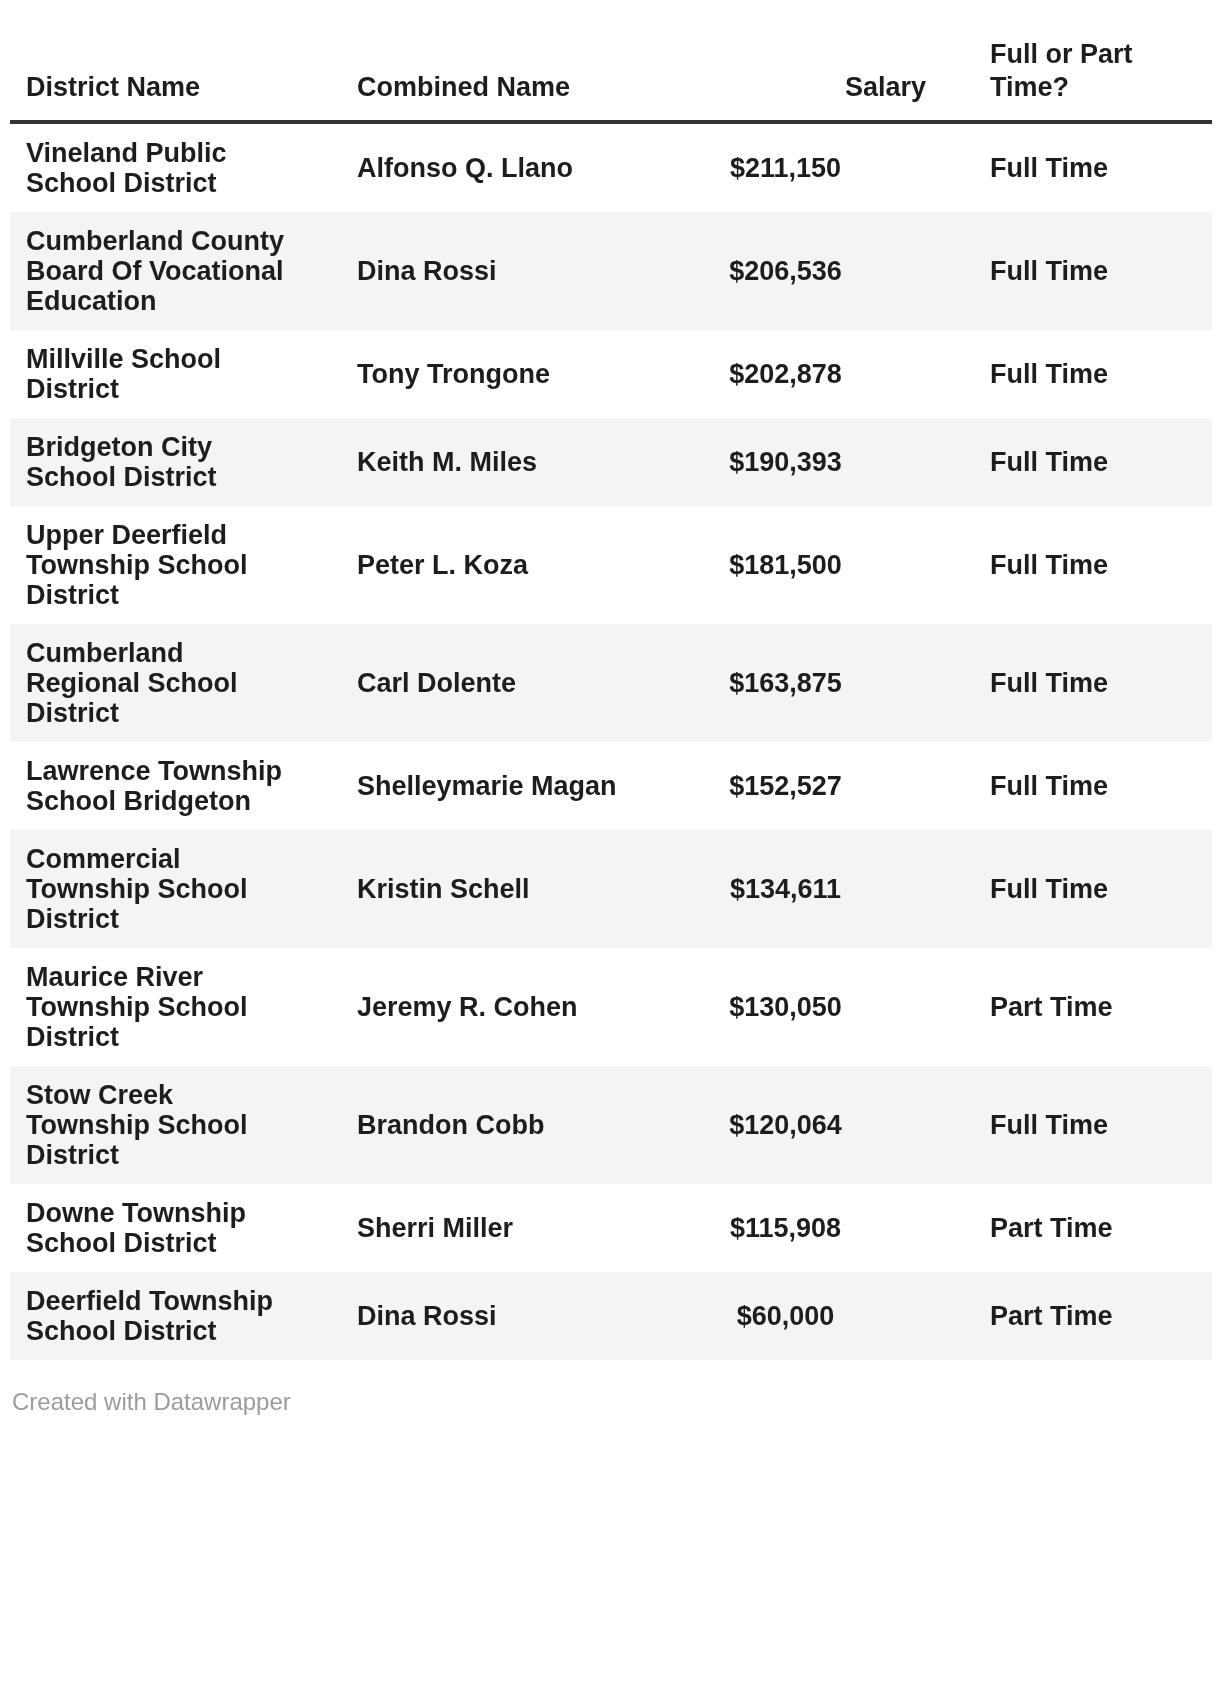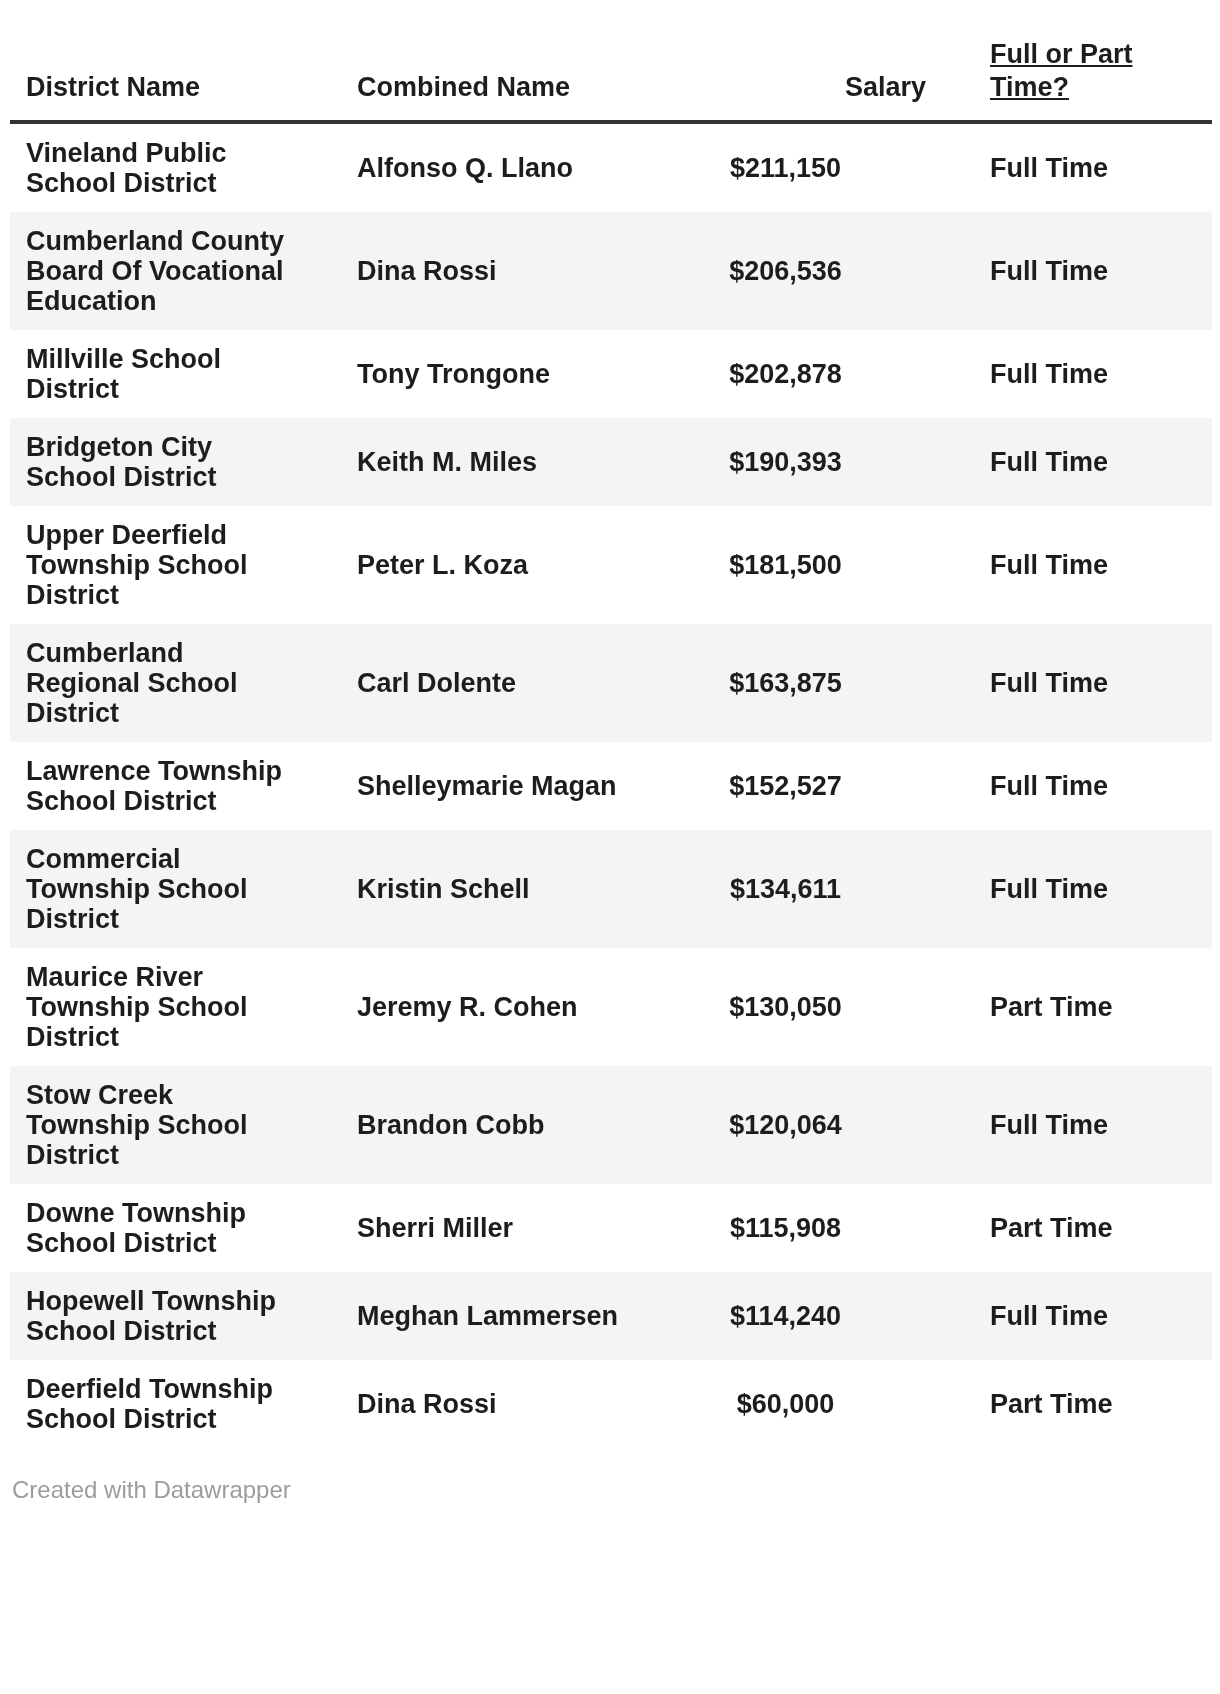--- a/index.html
+++ b/index.html
@@ -36,21 +36,21 @@
     font-weight: 700;
     text-align: left;
     vertical-align: bottom;
     padding: 38px 0 16px 0;
     line-height: 33px;
     white-space: pre-line;
     color: #1d1d1d;
   }
   th.col-district { padding-left: 16px; }
   th.col-salary   { text-align: right; margin-top: 40px; }
-  th.col-time     { padding-left: 64px; text-decoration: underline; }
+  th.col-time     { padding-left: 64px; }
 
   td {
     font-size: 27px;
     font-weight: 700;
     line-height: 30px;
     padding: 14px 0;
     vertical-align: middle;
     white-space: pre-line;
     color: #1d1d1d;
   }
@@ -133,21 +133,21 @@
         <tr>
           <td class="col-district">Cumberland
 Regional School
 District</td>
           <td class="col-name">Carl Dolente</td>
           <td class="col-salary">$163,875</td>
           <td class="col-time">Full Time</td>
         </tr>
         <tr>
           <td class="col-district">Lawrence Township
-School District</td>
+School Bridgeton</td>
           <td class="col-name">Shelleymarie Magan</td>
           <td class="col-salary">$152,527</td>
           <td class="col-time">Full Time</td>
         </tr>
         <tr>
           <td class="col-district">Commercial
 Township School
 District</td>
           <td class="col-name">Kristin Schell</td>
           <td class="col-salary">$134,611</td>
@@ -170,27 +170,20 @@
           <td class="col-time">Full Time</td>
         </tr>
         <tr>
           <td class="col-district">Downe Township
 School District</td>
           <td class="col-name">Sherri Miller</td>
           <td class="col-salary">$115,908</td>
           <td class="col-time">Part Time</td>
         </tr>
         <tr>
-          <td class="col-district">Hopewell Township
-School District</td>
-          <td class="col-name">Meghan Lammersen</td>
-          <td class="col-salary">$114,240</td>
-          <td class="col-time">Full Time</td>
-        </tr>
-        <tr>
           <td class="col-district">Deerfield Township
 School District</td>
           <td class="col-name">Dina Rossi</td>
           <td class="col-salary">$60,000</td>
           <td class="col-time">Part Time</td>
         </tr>
       </tbody>
   </table>
 </div>
 

